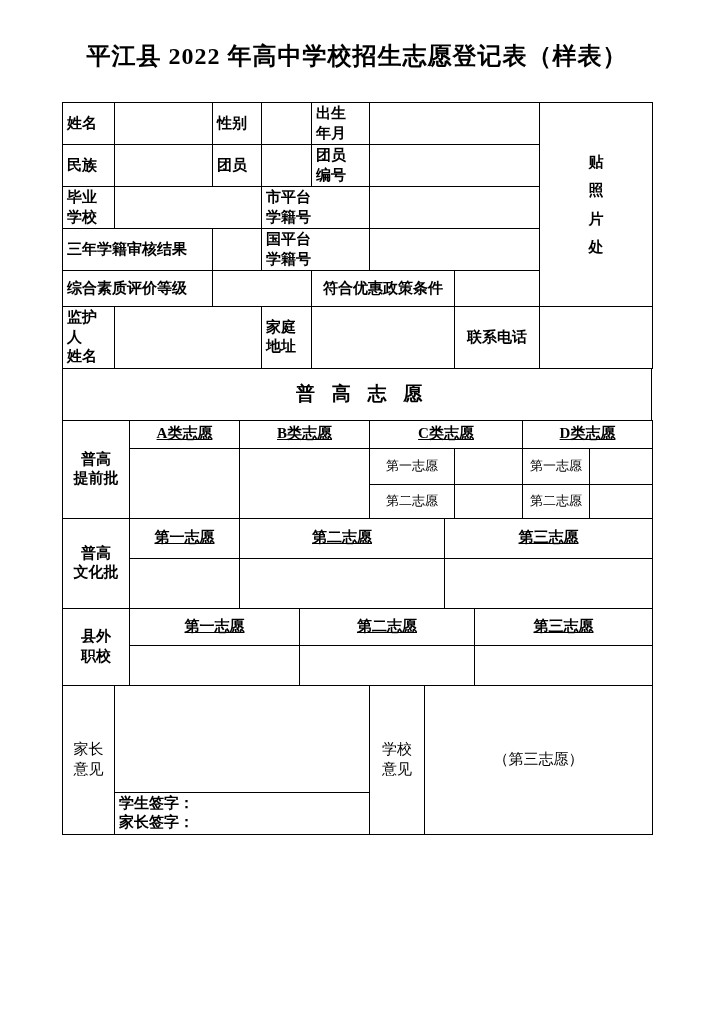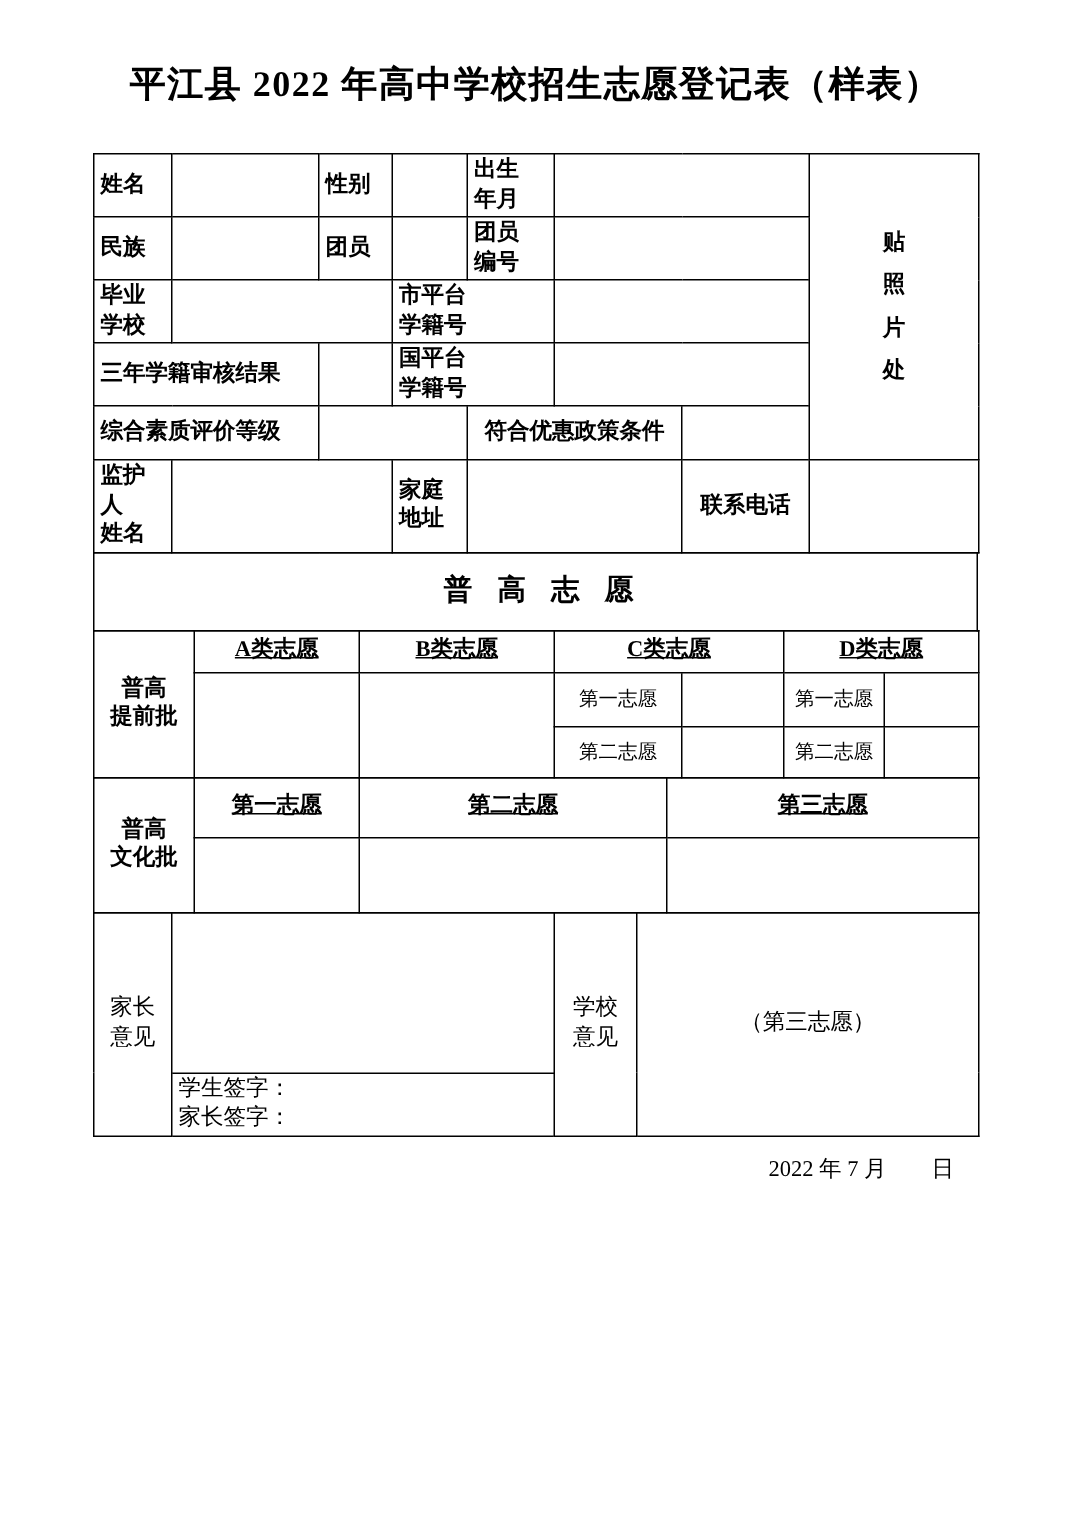--- a/index.html
+++ b/index.html
@@ -43,21 +43,21 @@
   .photo { text-align: center; line-height: 1.9; }
   .section td {
     text-align: center;
     font-weight: bold;
     font-size: 19px;
     letter-spacing: 6px;
     padding-left: 14px;
   }
   .sig {
     white-space: normal;
-    font-weight: normal;
+    font-weight: bold;
     padding-left: 4px;
     margin-top: 19px;
   }
   .sig span { display: inline-block; margin-right: 52px; }
   .date {
     width: 590px;
     margin: 12px auto 0 auto;
     text-align: right;
     padding-right: 16px;
     font-size: 15px;
@@ -202,20 +202,42 @@
       <tr style="height:50px">
         <td></td>
         <td></td>
         <td></td>
       </tr>
     </tbody>
       </table>
 
 
 
+    <table>
+      <colgroup>
+        <col style="width:67px">
+          <col style="width:170px">
+          <col style="width:175px">
+          <col style="width:178px">
+      </colgroup>
+      <tbody>
+          <tr style="height:37px">
+        <td rowspan="2" class="rowlbl">县外
+职校</td>
+        <td class="hdr">第一志愿</td>
+        <td class="hdr">第二志愿</td>
+        <td class="hdr">第三志愿</td>
+      </tr>
+      <tr style="height:40px">
+        <td></td>
+        <td></td>
+        <td></td>
+      </tr>
+    </tbody>
+      </table>
 
     <table>
       <colgroup>
         <col style="width:52px">
           <col style="width:255px">
           <col style="width:55px">
           <col style="width:228px">
       </colgroup>
       <tbody>
           <tr style="height:107px">
@@ -227,15 +249,14 @@
         <td rowspan="2" class="ctr">（第三志愿）</td>
       </tr>
       <tr style="height:18px">
         <td class="sig"><span>学生签字：</span><span>家长签字：</span></td>
       </tr>
     </tbody>
       </table>
 
   </div>
 
-  <div class="date">2022 年 7 月　　日</div>
 
 </div>
 
 </body></html>

